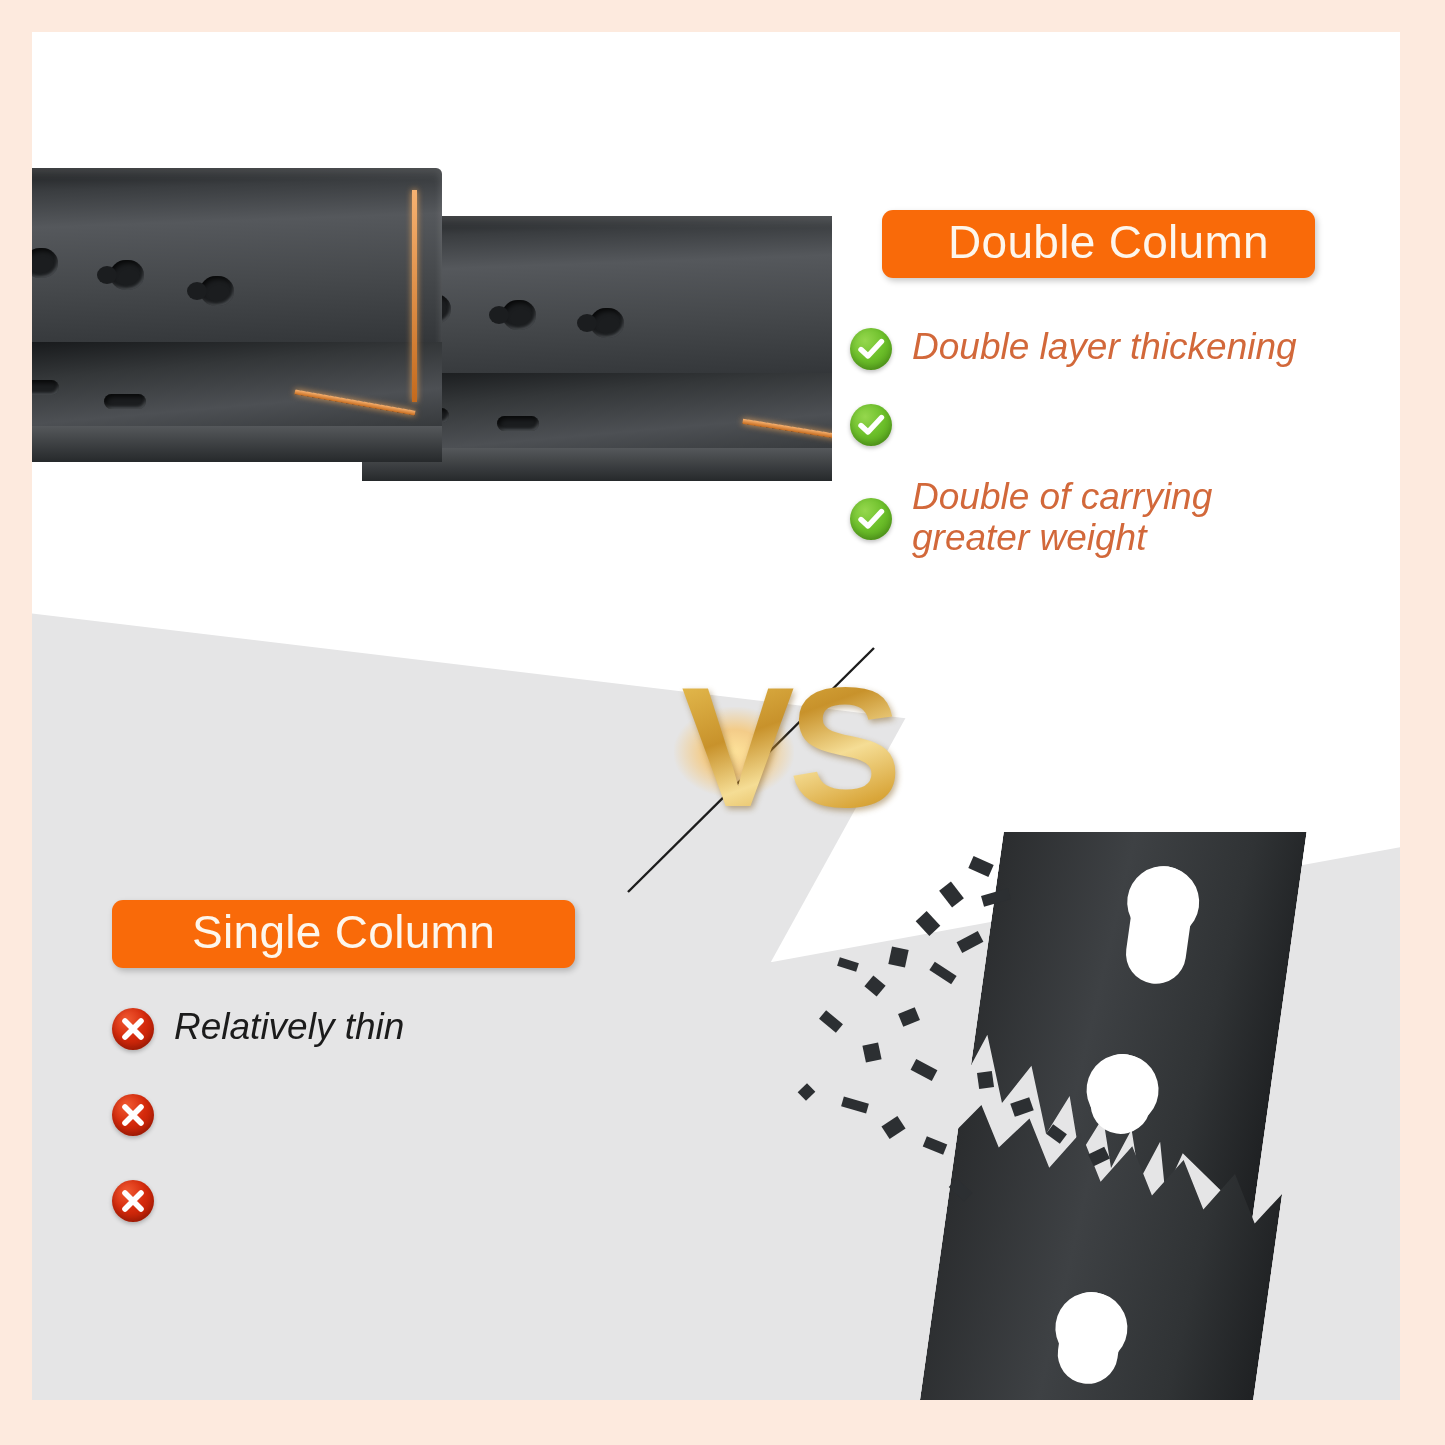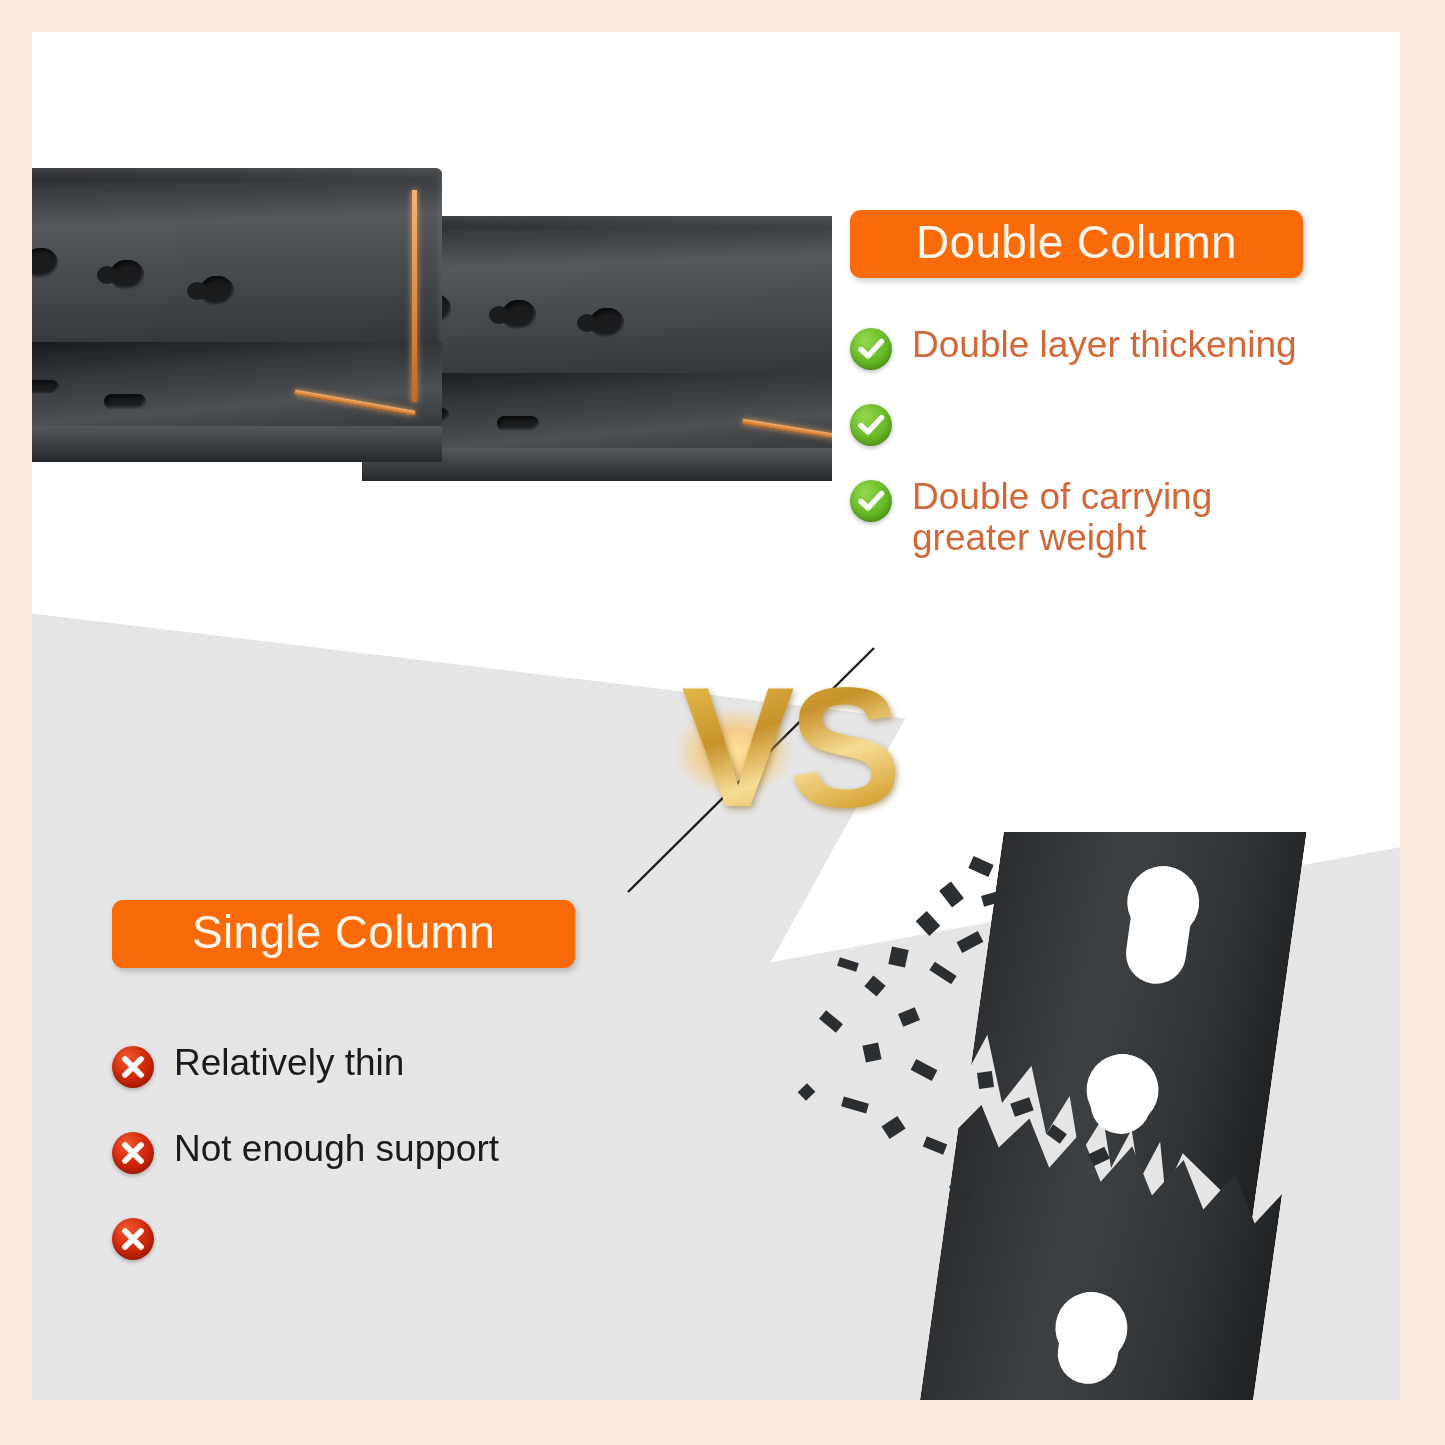--- a/index.html
+++ b/index.html
@@ -141,32 +141,33 @@
     background: #f96a09;
     color: #fdf6ec;
     border-radius: 11px;
     padding: 9px 26px 13px 26px;
     font-size: 46px;
     line-height: 1;
     letter-spacing: .3px;
     box-shadow: 2px 3px 6px rgba(0,0,0,.22);
     white-space: nowrap;
   }
-  .badge-double { padding-left: 66px; padding-right: 66px; }
+  .badge-double { margin-left: 32px; padding-left: 66px; padding-right: 46px; }
   .badge-single { margin-left: 0px; padding-left: 80px; padding-right: 80px; }
 
   .feature-list {
     margin: 46px 0 0 0;
     padding: 0;
     list-style: none;
   }
   .feature-item {
     display: flex;
-    align-items: flex-start;
+    align-items: center;
     margin-bottom: 30px;
+    font-style: italic;
   }
   .feature-item:last-child { margin-bottom: 0; }
 
   .ico {
     flex: 0 0 auto;
     width: 42px;
     height: 42px;
     border-radius: 50%;
     margin-right: 20px;
     margin-top: 4px;
@@ -194,21 +195,21 @@
     position: absolute;
     left: 80px;
     top: 868px;
     width: 760px;
     z-index: 20;
   }
   .single-block .feature-text {
     color: #1b1b1b;
     font-size: 37px;
   }
-  .single-block .feature-list { margin-top: 74px; }
+  .single-block .feature-list { margin-top: 36px; }
   .single-block .feature-item { margin-bottom: 40px; }
 
   
   .vs-wrap {
     position: absolute;
     left: 574px;
     top: 608px;
     width: 290px;
     height: 260px;
     z-index: 30;
@@ -391,21 +392,20 @@
               </svg>
           </span>
           <span class="feature-text">Relatively thin</span>
         </li>
         <li class="feature-item">
           <span class="ico ico-cross">
             <svg width="42" height="42" viewBox="0 0 42 42">
                 <path d="M13 13 L29 29 M29 13 L13 29" stroke="#ffffff" stroke-width="5.6" stroke-linecap="round" fill="none"></path>
               </svg>
           </span>
-          <span class="feature-text">Not enough support</span>
         </li>
         <li class="feature-item">
           <span class="ico ico-cross">
             <svg width="42" height="42" viewBox="0 0 42 42">
                 <path d="M13 13 L29 29 M29 13 L13 29" stroke="#ffffff" stroke-width="5.6" stroke-linecap="round" fill="none"></path>
               </svg>
           </span>
         </li>
       </ul>
     </div>

